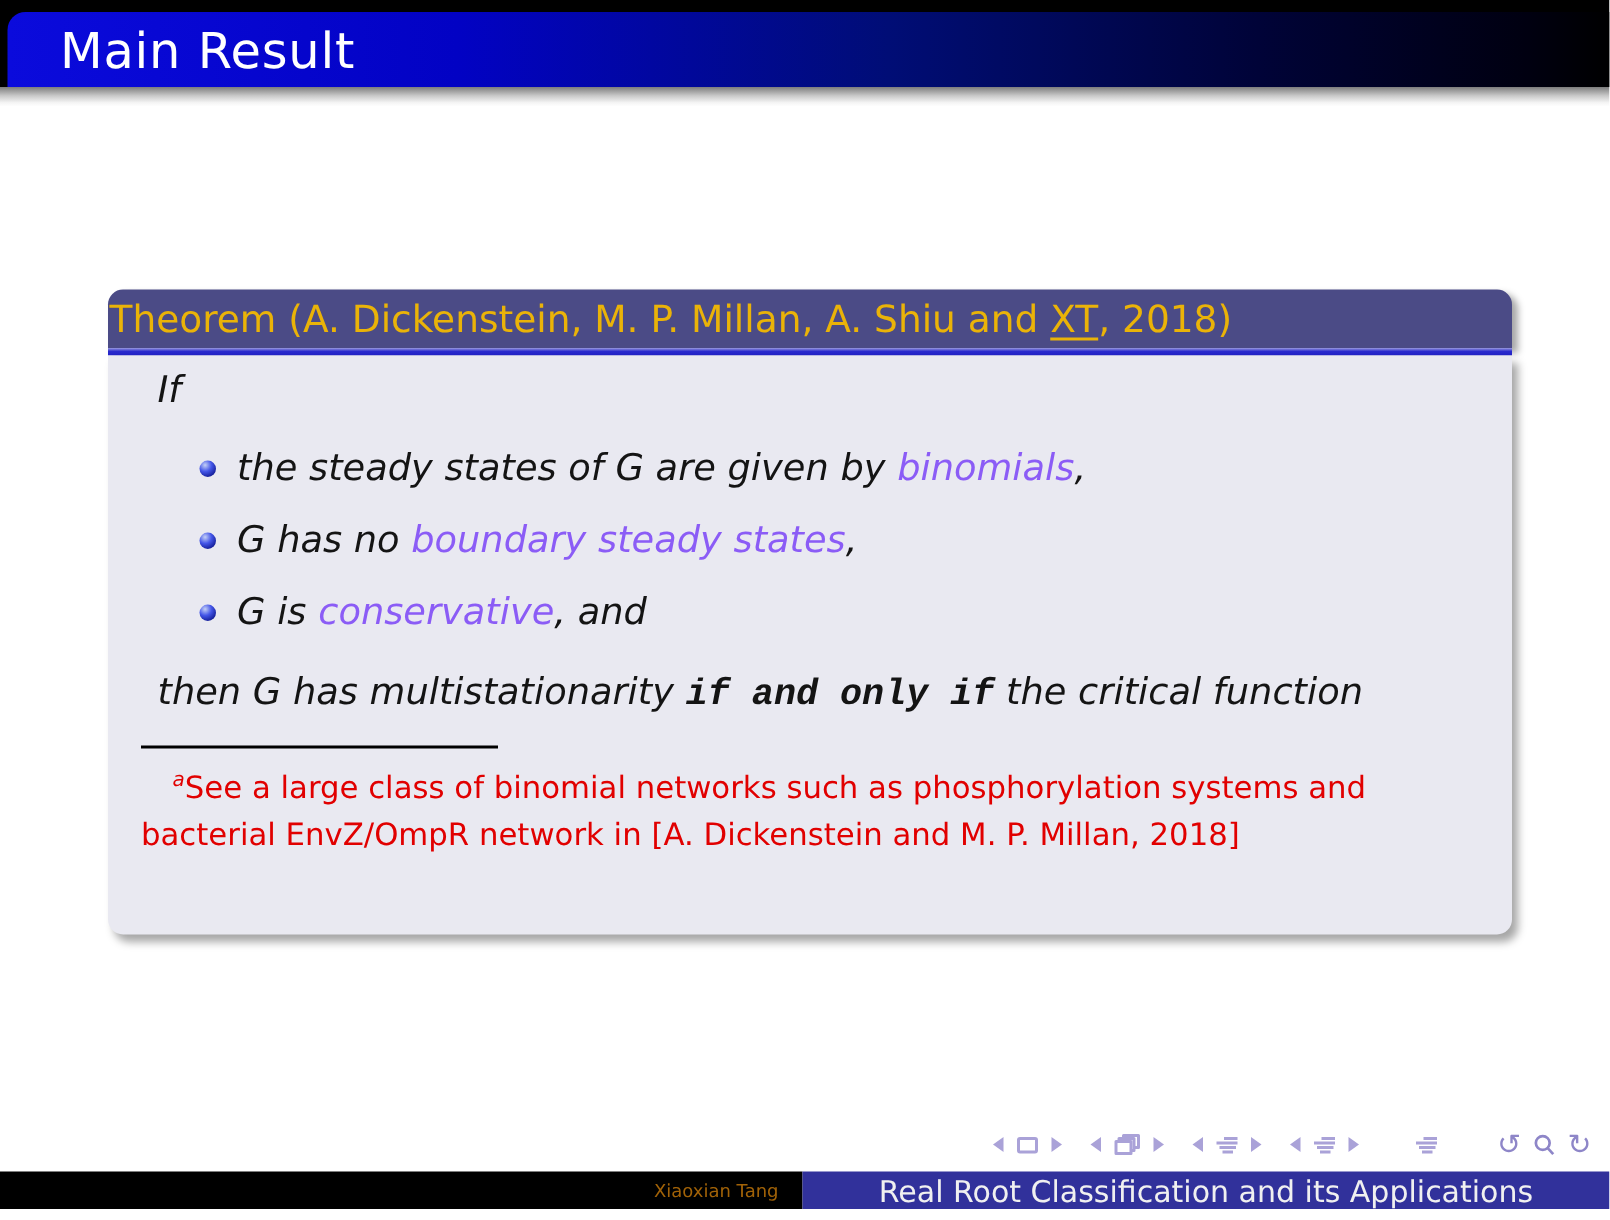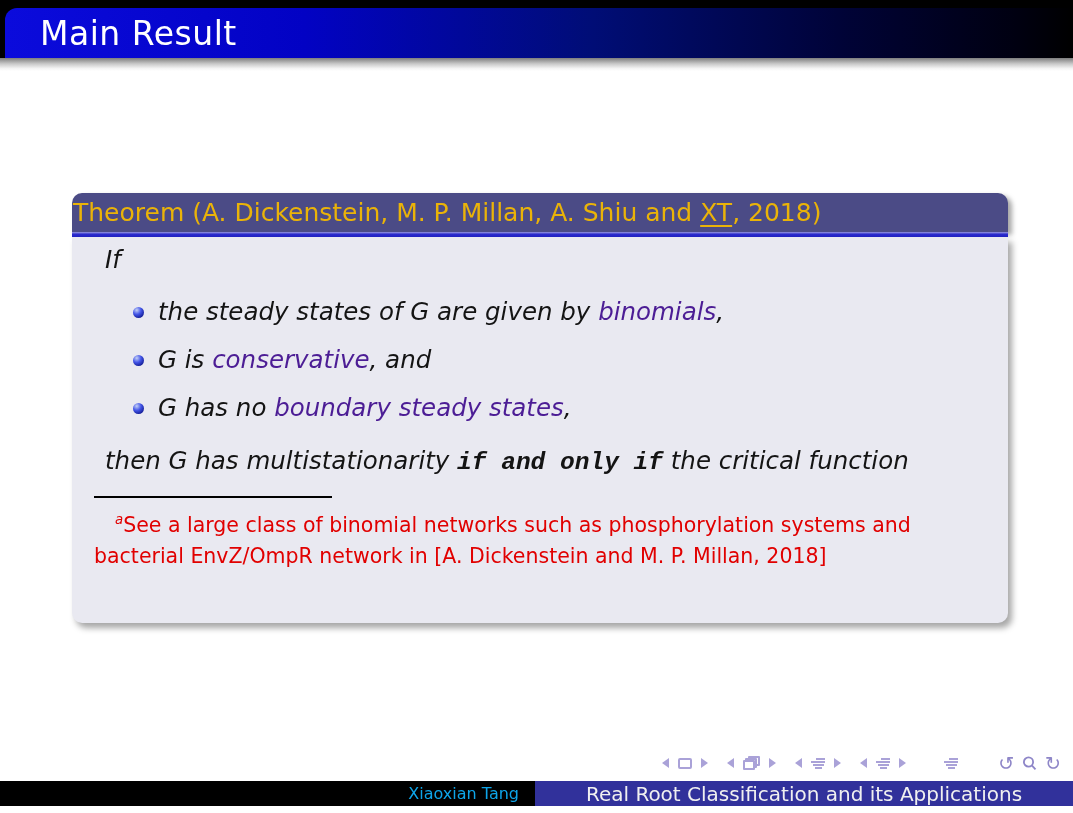--- a/index.html
+++ b/index.html
@@ -41,21 +41,21 @@
     box-shadow:4px 5px 6px rgba(0,0,0,0.35);
     color:#141414; font-size:24.5px; font-style:italic;
   }
   .intro { line-height:30px; }
   .bullets { list-style:none; margin-top:22px; margin-left:28px; }
   .bullets li { display:flex; align-items:center; line-height:30px; margin-bottom:18px; }
   .ball {
     width:11px; height:11px; border-radius:50%; margin-right:14px; flex:0 0 auto;
     background:radial-gradient(circle at 34% 28%, #c4d0f6 0%, #4456e8 40%, #0a1288 85%);
   }
-  .blue-em { color:#4c1d95;margin-top:20px; }
+  .blue-em { color:#8b5cf6;margin-top:20px; }
   .conclusion { margin-top:16px; line-height:40px; }
   .bold-if { font-weight:bold;font-family:Liberation Mono, monospace; }
   .upright { font-style:normal; }
   .bold-x { font-weight:bold; font-style:normal; }
   sup.math-sup { font-size:68%; vertical-align:super; line-height:0; }
 
   .footnote-rule { width:238px; height:2px; background:#000; margin:13px 0 6px -11px; }
   .footnote {
     color:#e10000; font-style:normal; font-size:20.5px; line-height:31px;
     margin-left:-11px; width:947px;
@@ -83,21 +83,21 @@
   .icon-lines i:nth-child(1){ width:9px;  align-self:flex-end; }
   .icon-lines i:nth-child(2){ width:14px; }
   .icon-lines i:nth-child(3){ width:11px; align-self:center; }
   .icon-lines i:nth-child(4){ width:7px;  align-self:center; }
   .nav-glyph { font-size:19px; color:#8e86c8; font-style:normal; line-height:1; }
   .icon-search svg { display:block; }
 
   
   .footbar { position:absolute; left:0; top:781px; width:1073px; height:25px; display:flex; }
   .foot-author {
-    width:535px; background:#000; color:#0ea5e9; font-size:16px;
+    width:535px; background:#000; color:#a16207; font-size:12px;
     display:flex; align-items:center; justify-content:flex-end; padding-right:16px;
   }
   .foot-title {
     flex:1; background:#31319b; color:#f0f0f0; font-size:20px;
     display:flex; align-items:center; justify-content:center;
   }
 </style>
 </head>
 <body>
 
@@ -124,27 +124,27 @@
       <ul class="bullets">
         <li>
           <span class="ball"></span>
           <span>
             <span>the steady states of G are given by </span><span class="blue-em">binomials</span><span>,</span>
           </span>
         </li>
         <li>
           <span class="ball"></span>
           <span>
-            <span>G is </span><span class="blue-em">conservative</span><span>, and</span>
+            <span>G has no </span><span class="blue-em">boundary steady states</span><span>,</span>
           </span>
         </li>
         <li>
           <span class="ball"></span>
           <span>
-            <span>G has no </span><span class="blue-em">boundary steady states</span><span>,</span>
+            <span>G is </span><span class="blue-em">conservative</span><span>, and</span>
           </span>
         </li>
       </ul>
 
       <div class="conclusion">
         <div>
           <span>then G has multistationarity </span><span class="bold-if">if and only if</span><span> the critical function</span>
         </div>
       </div>
 

